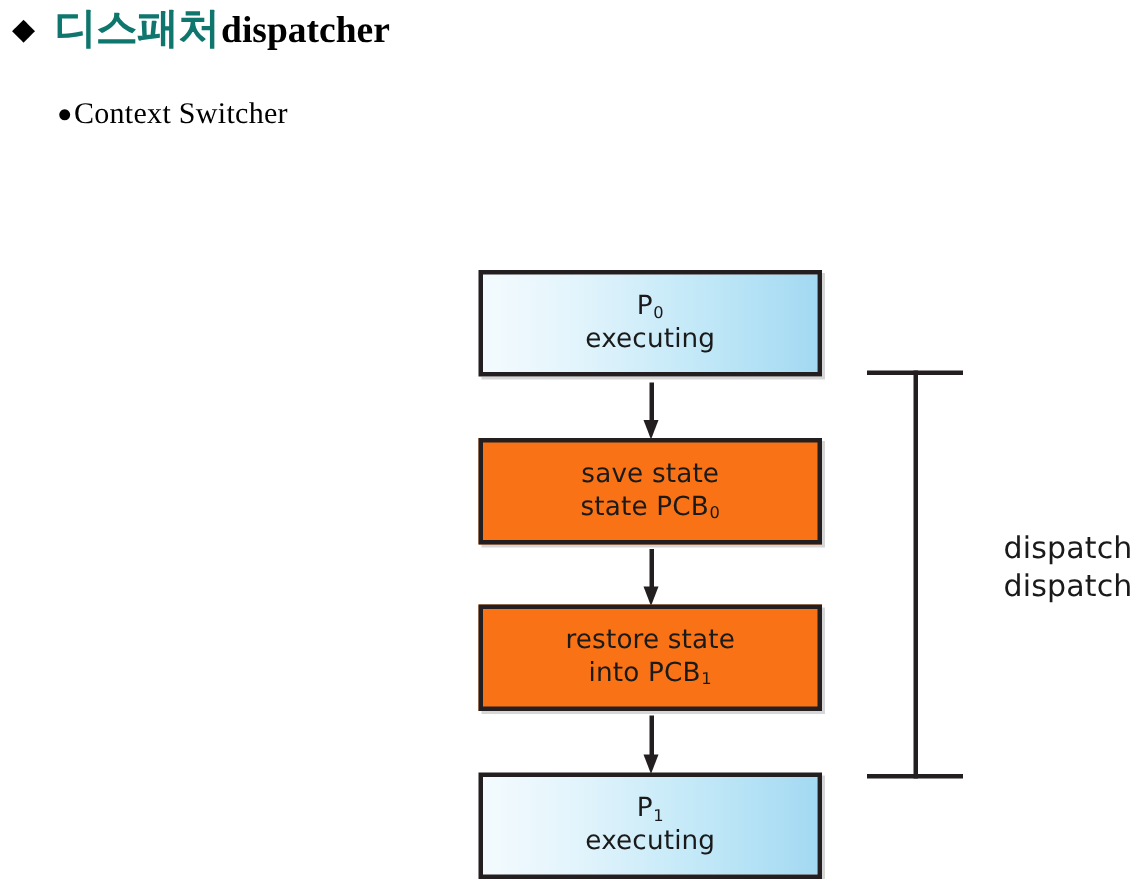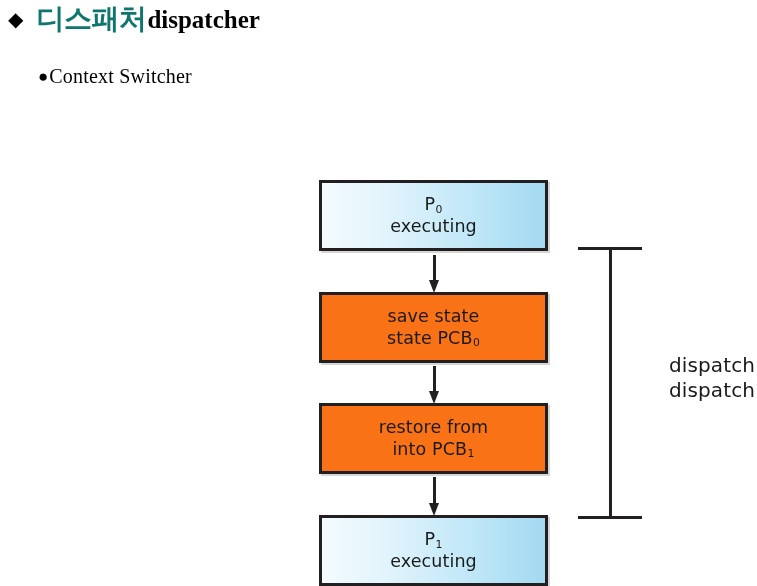--- a/index.html
+++ b/index.html
@@ -213,21 +213,21 @@
     <span class="box-line"><span>save state</span></span>
     <span class="box-line"><span>state PCB</span><sub>0</sub></span>
   </div>
 
   <div class="arrow" id="arrow-2">
     <div class="stem"></div>
     <div class="head"></div>
   </div>
 
   <div class="flow-box plain" id="box-restore">
-    <span class="box-line"><span>restore from</span></span>
+    <span class="box-line"><span>restore state</span></span>
     <span class="box-line"><span>into PCB</span><sub>1</sub></span>
   </div>
 
   <div class="arrow" id="arrow-3">
     <div class="stem"></div>
     <div class="head"></div>
   </div>
 
   <div class="flow-box exec" id="box-p1">
     <span class="box-line"><span>P</span><sub>1</sub></span>

